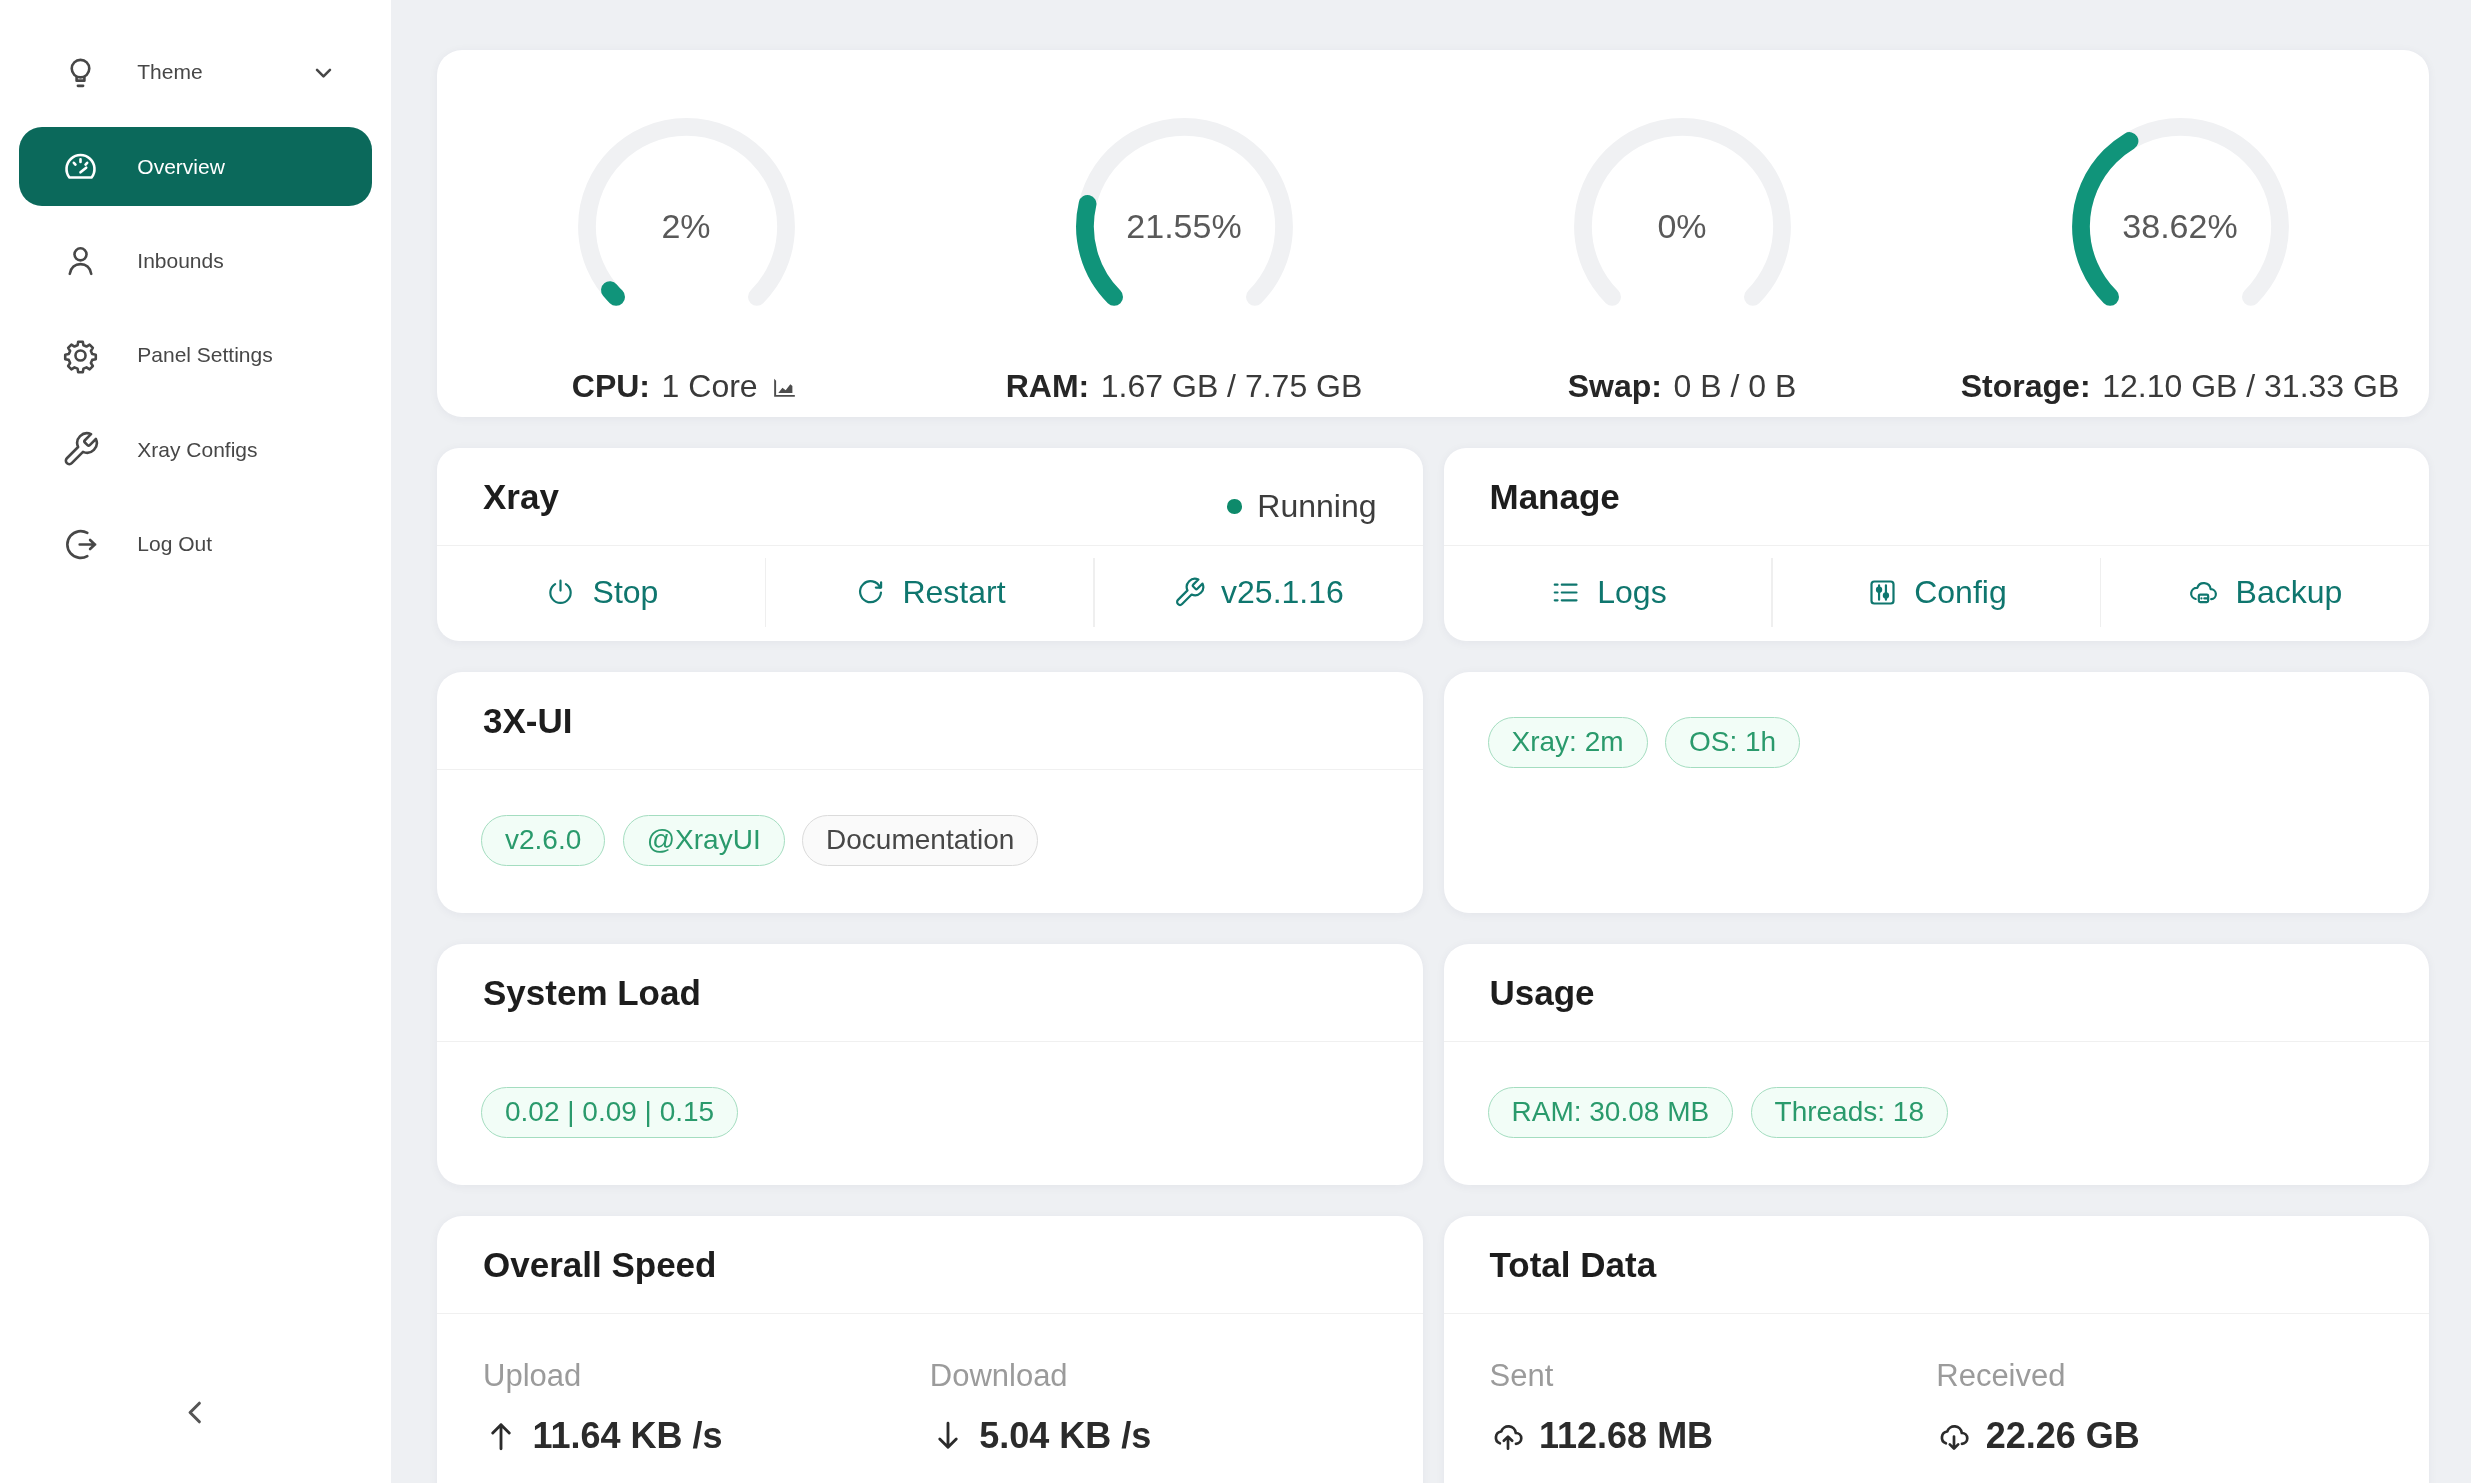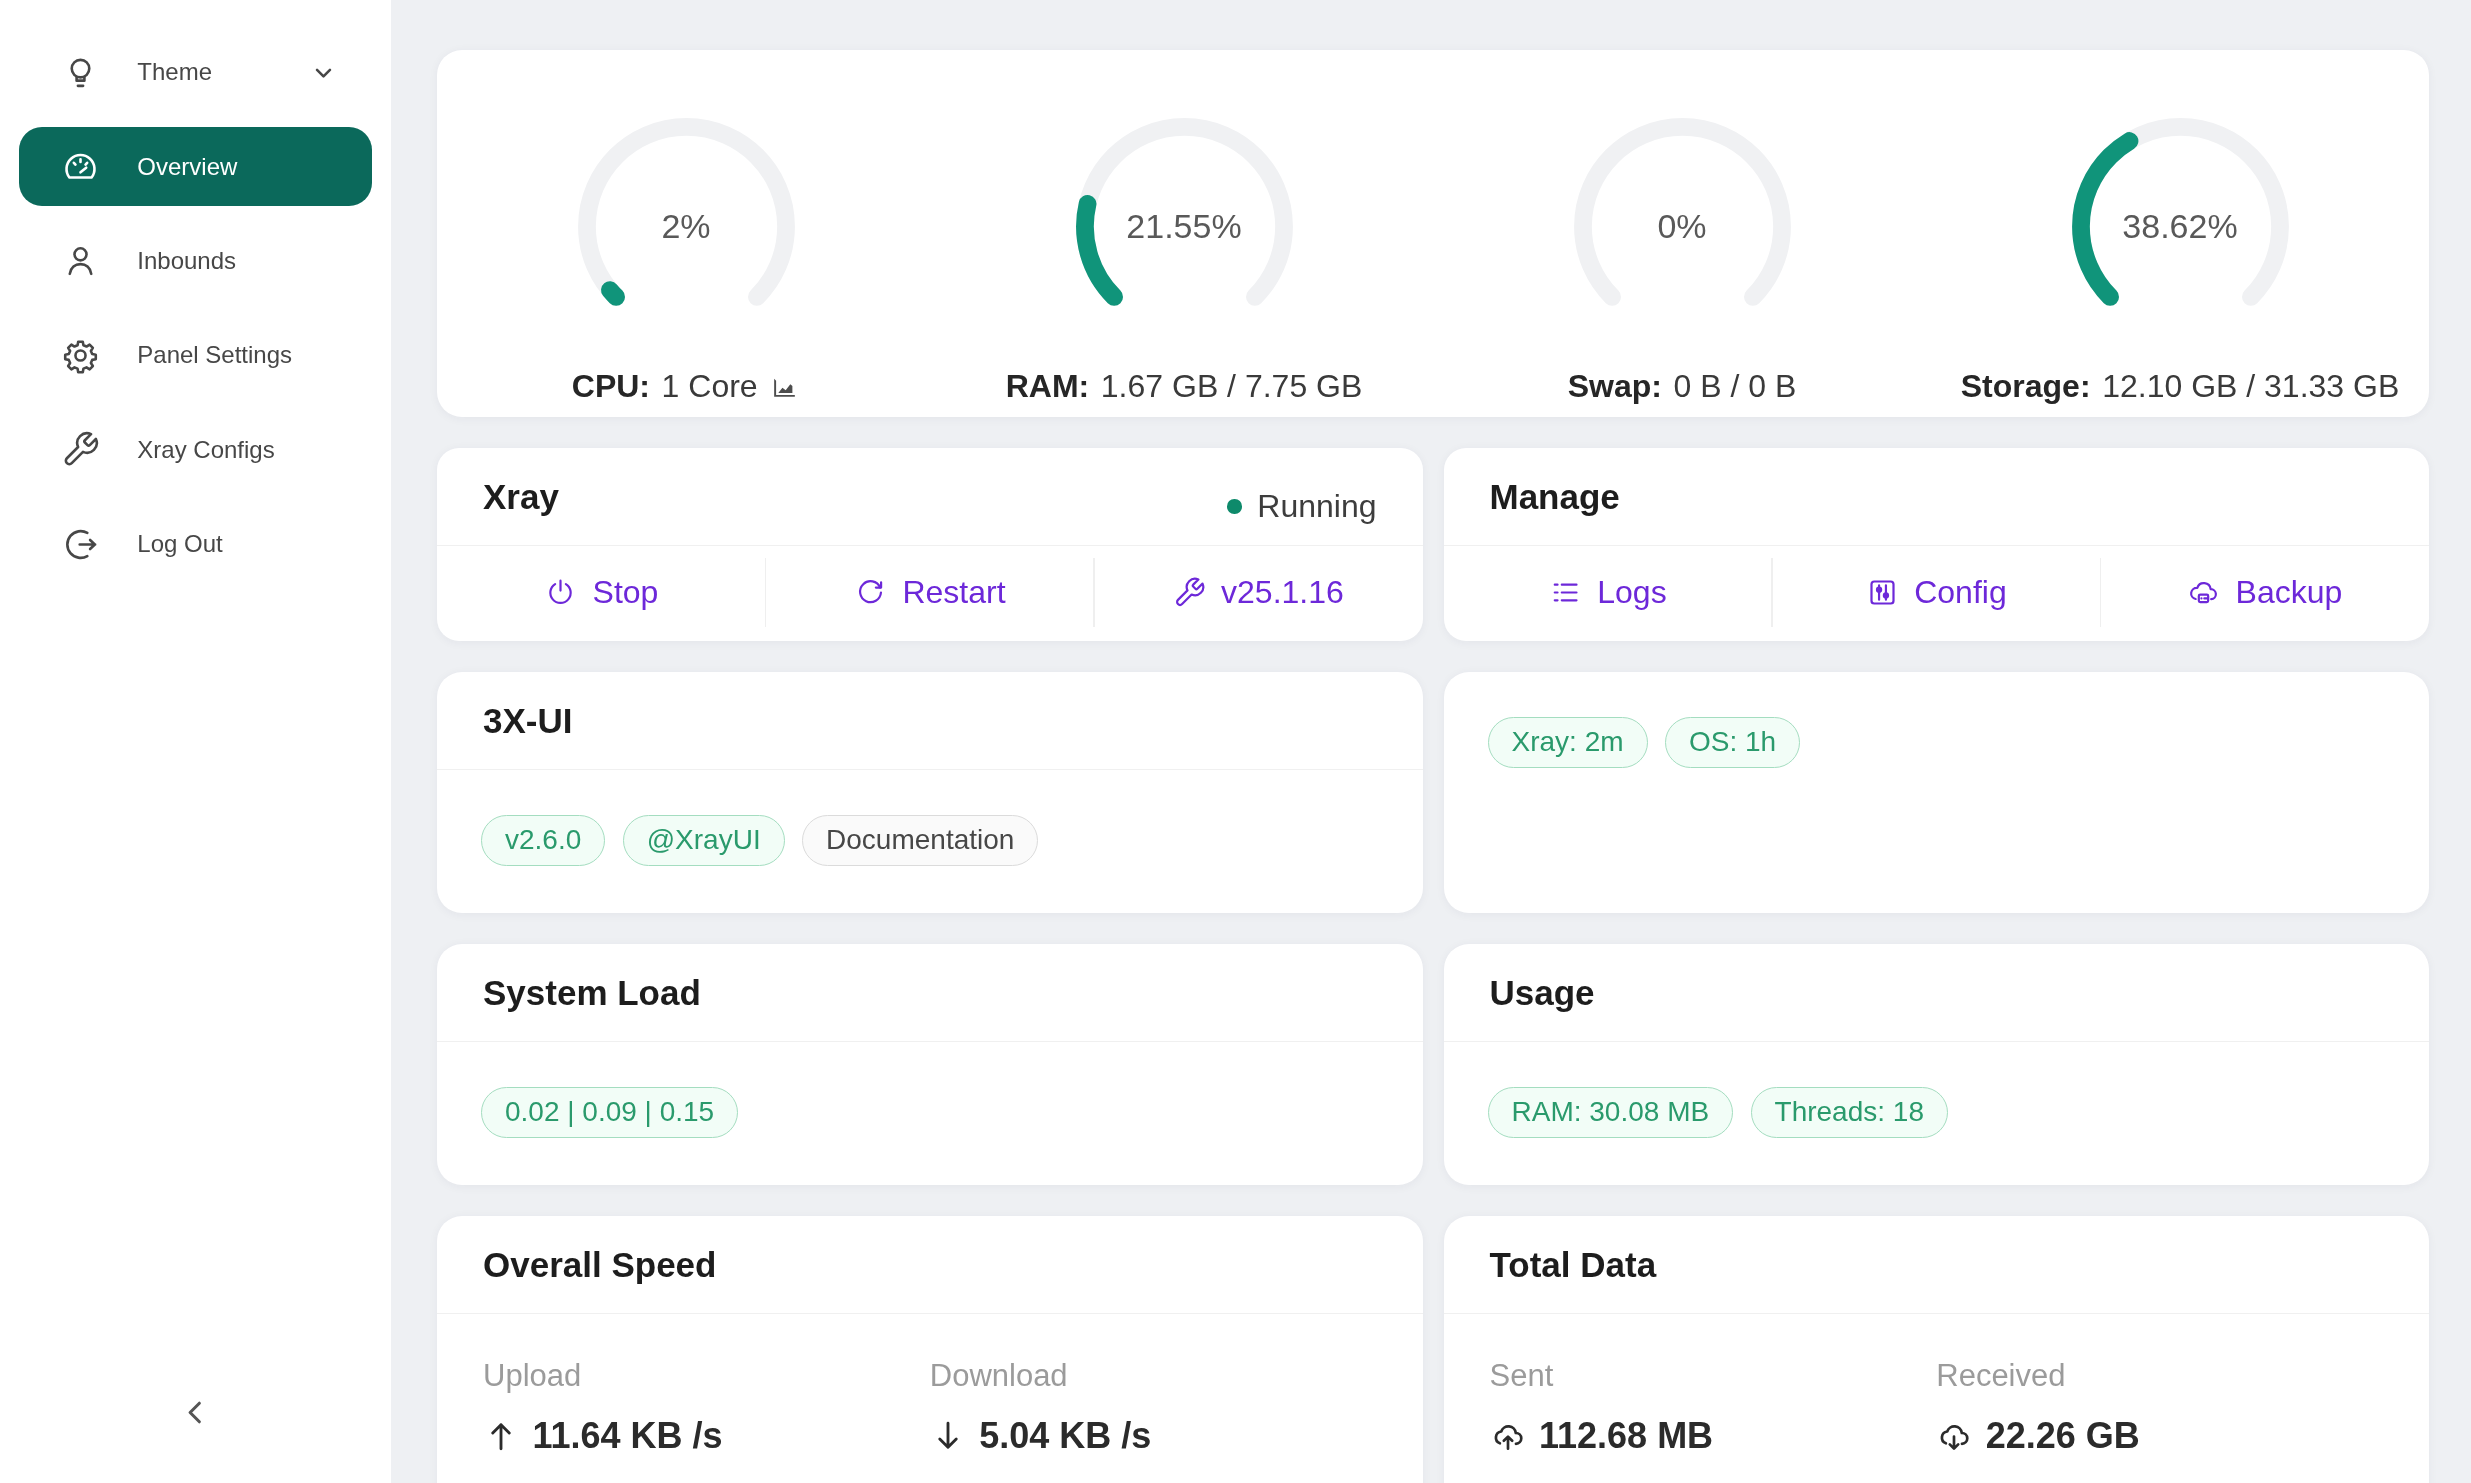--- a/index.html
+++ b/index.html
@@ -23,21 +23,21 @@
   .sidebar {
     width:391px; background:#ffffff; flex-shrink:0;
     display:flex; flex-direction:column;
     padding:25px 0 42px;
   }
   .nav-item {
     display:flex; align-items:center;
     height:79px; margin:7.7px 19.3px;
     padding:0 33px 0 42px;
     border-radius:23px;
-    color:#474747; font-size:24px;
+    color:#474747; font-size:21px;
     gap:37px; cursor:pointer; flex-shrink:0;
   }
   .nav-item svg { width:39px; height:39px; flex-shrink:0; }
   .nav-item.active { background:var(--accent-dark); color:#ffffff; }
   .nav-chevron { margin-left:auto; }
   .nav-chevron svg { width:31px; height:31px; }
   .collapse-btn {
     margin-top:auto; align-self:center;
     color:#555; cursor:pointer; padding:9.7px 29px;
   }
@@ -73,21 +73,21 @@
     height:98px; display:flex; align-items:center;
     padding:0 46px; border-bottom:1.9px solid #f0f0f0;
   }
   .card-title { font-size:35px; font-weight:700; color:#1d1d1d; }
   .status { margin-left:auto; display:flex; align-items:center; gap:15.4px; font-size:32px; color:#3d3d3d;margin-top:20px; }
   .status-dot { width:14.5px; height:14.5px; border-radius:50%; background:var(--status-color); }
 
   .actions { height:93px; display:flex; align-items:stretch; }
   .action {
     flex:1; display:flex; align-items:center; justify-content:center;
-    gap:15.4px; color:#6d28d9; font-size:32px; cursor:pointer; position:relative;
+    gap:15.4px; color:#0f766e; font-size:32px; cursor:pointer; position:relative;
   }
   .action svg { width:33px; height:33px; }
   .action + .action::before {
     content:""; position:absolute; left:-1px; top:11.6px; bottom:11.6px; width:1.9px; background:#efefef;
   }
 
   .tag-body { height:141px; display:flex; align-items:center; padding:0 44px; gap:17.4px; }
   .tag {
     font-size:28px; padding:6px 23px; border-radius:965px; line-height:1.3; white-space:nowrap;
   }

